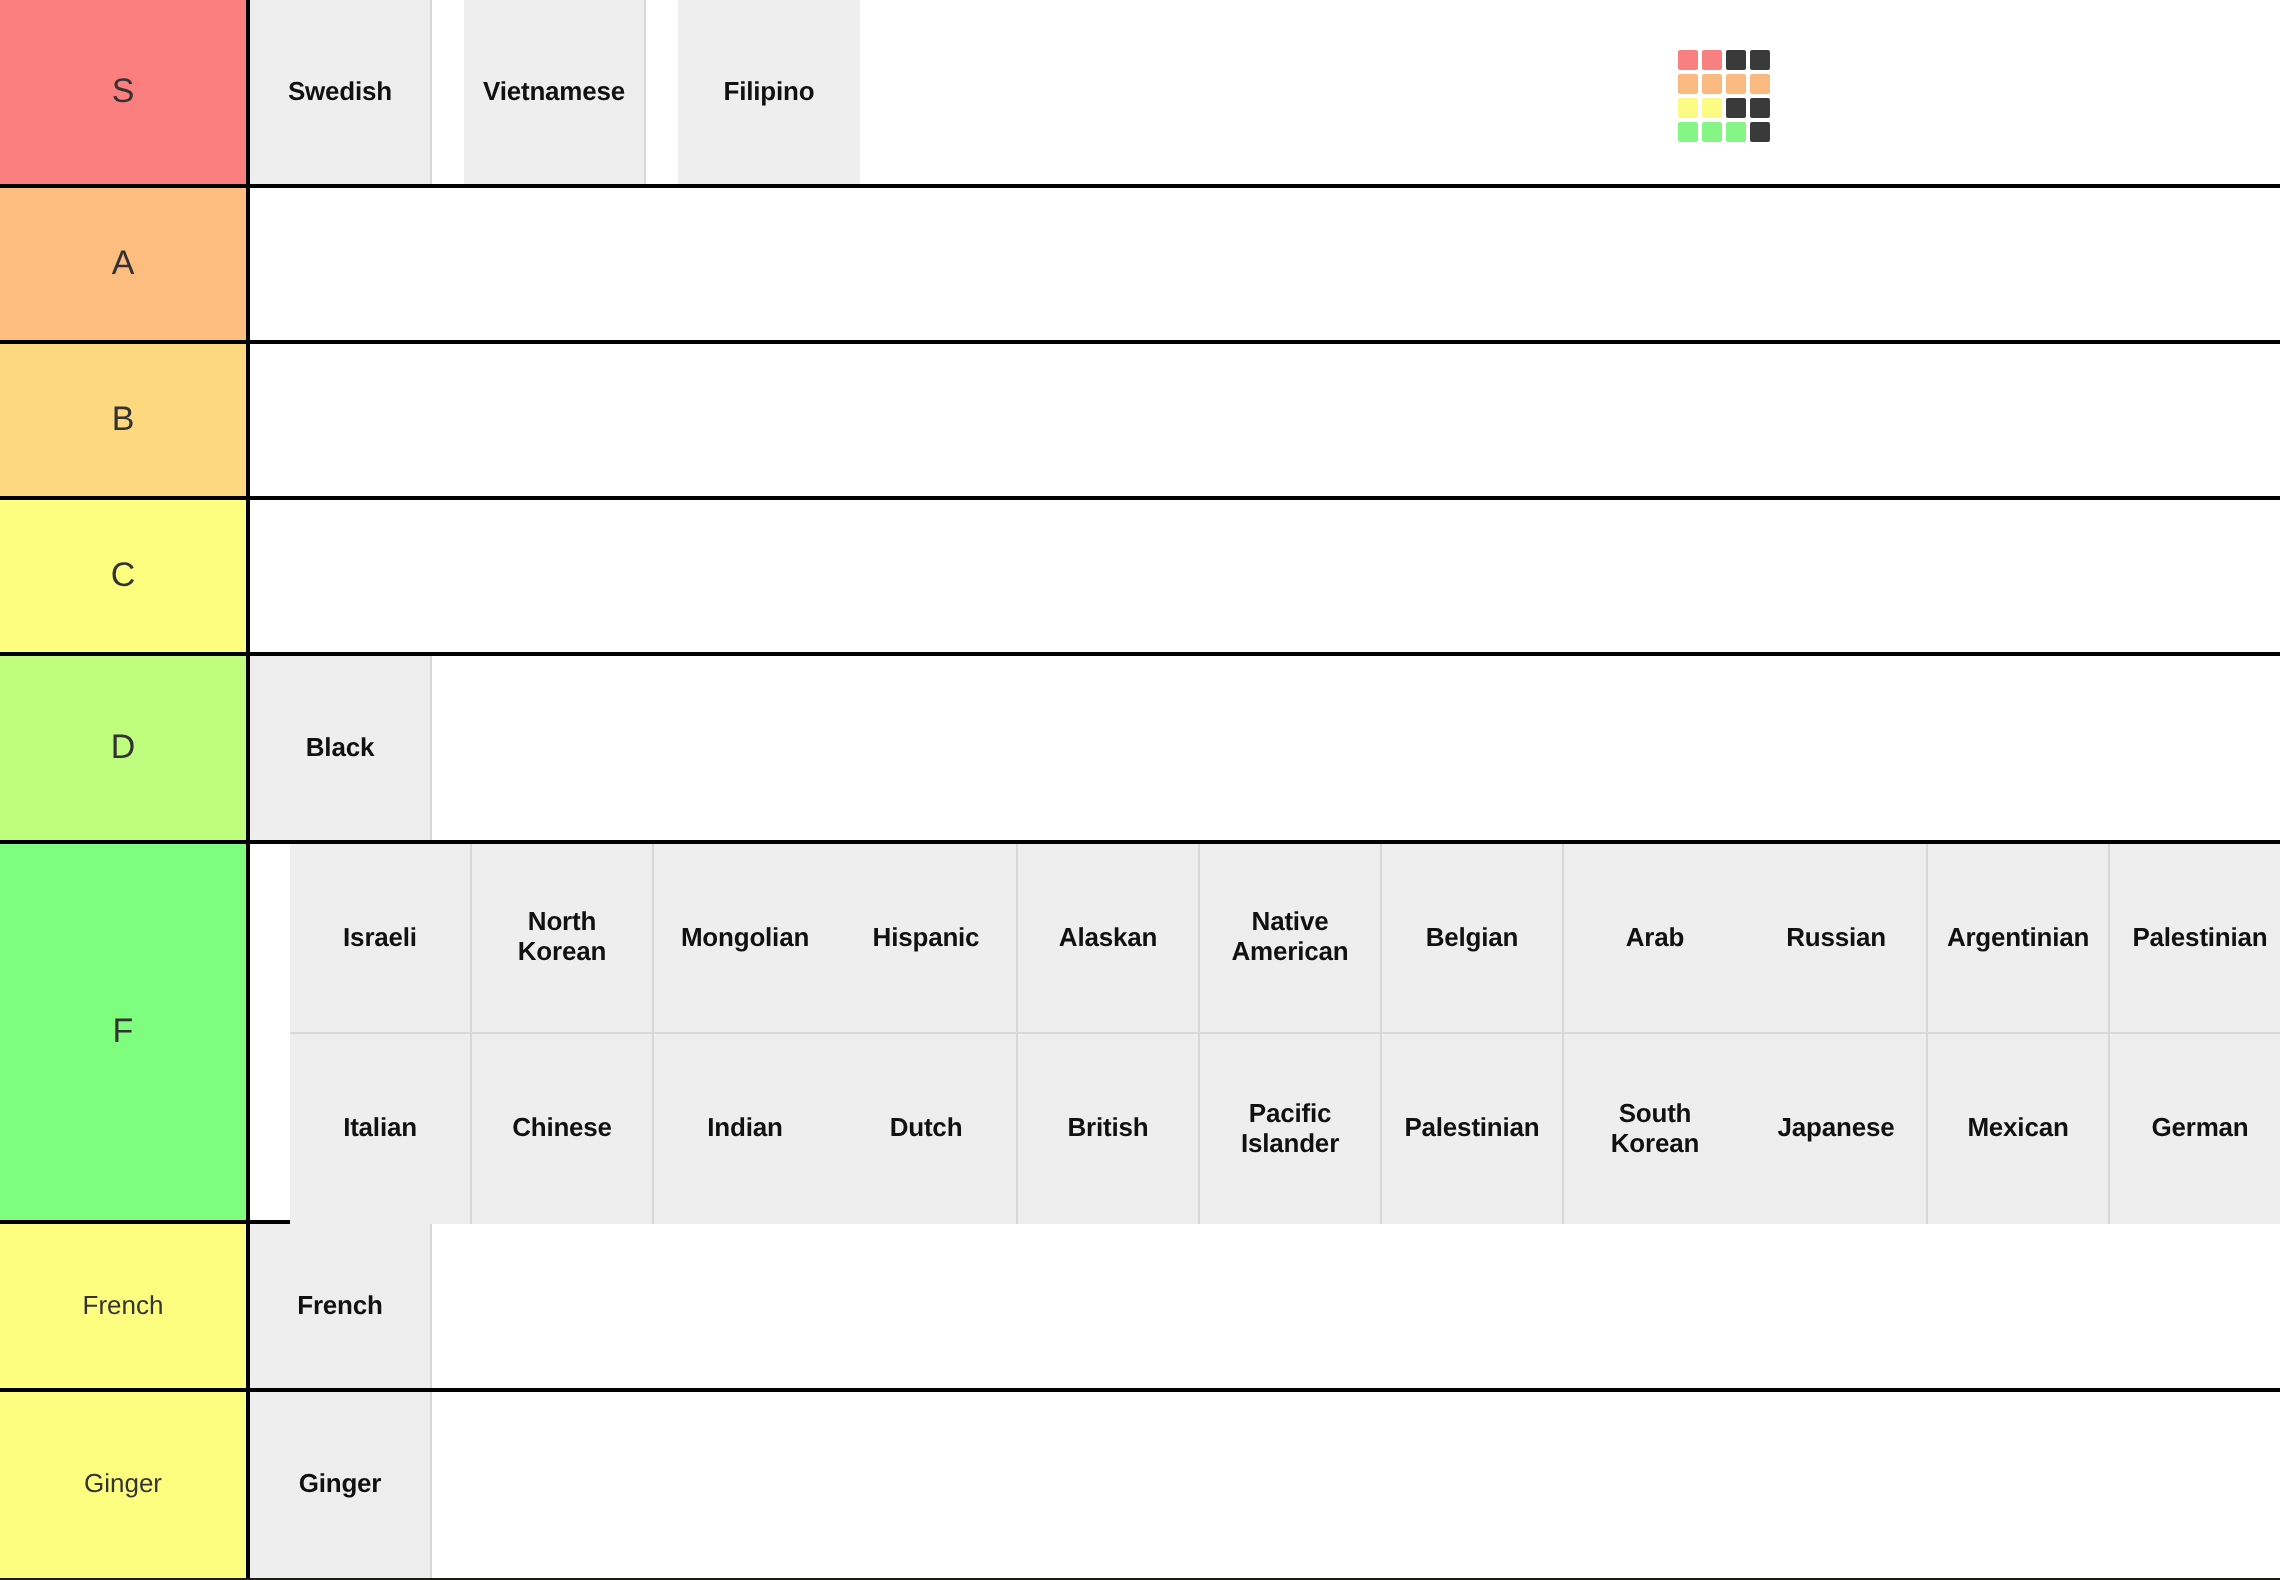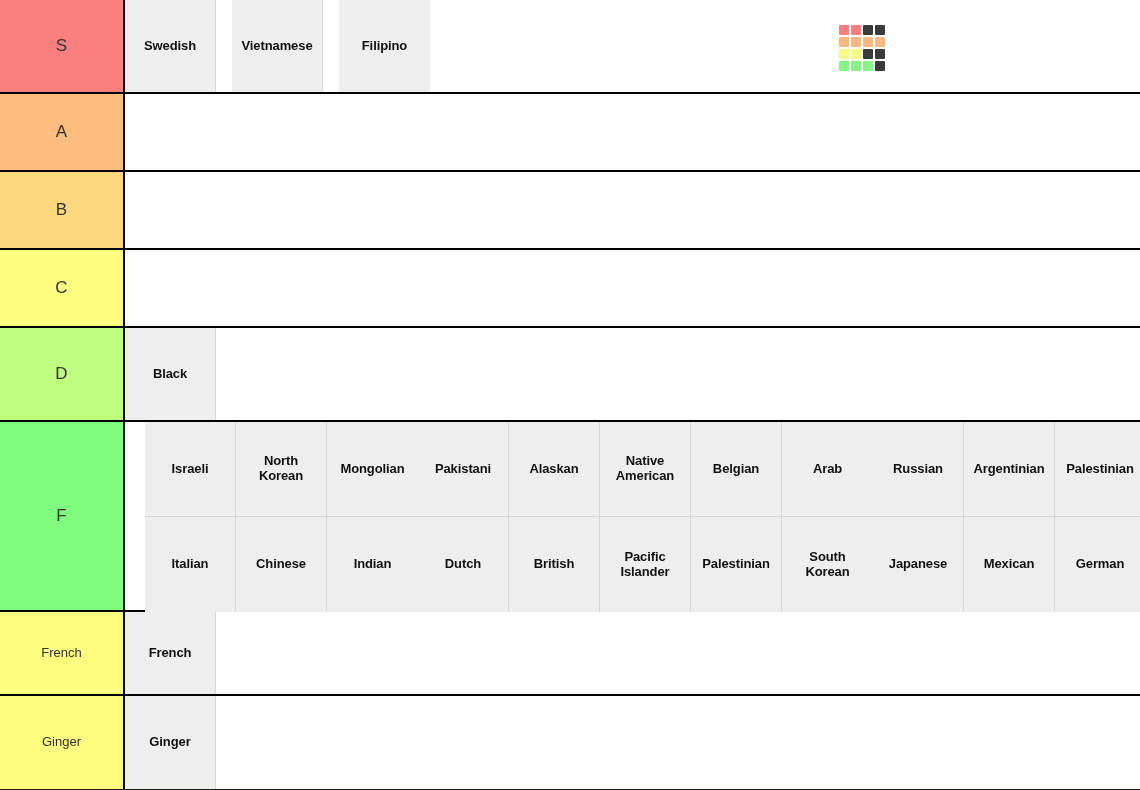--- a/index.html
+++ b/index.html
@@ -173,21 +173,21 @@
   </div>
 
   <div class="row row-f">
     <div class="tier-label" style="background: rgb(127, 253, 127);">F</div>
     <div class="tier-items">
       <div class="stack">
         <div class="stack-line">
           <div class="item">Israeli</div>
           <div class="item">North Korean</div>
           <div class="item nb-right">Mongolian</div>
-          <div class="item">Pakistani</div>
+          <div class="item">Hispanic</div>
           <div class="item">Alaskan</div>
           <div class="item">Native American</div>
           <div class="item">Belgian</div>
           <div class="item nb-right">Arab</div>
           <div class="item">Russian</div>
           <div class="item">Argentinian</div>
           <div class="item">Palestinian</div>
         </div>
         <div class="stack-line">
           <div class="item nb-bottom">Italian</div>

